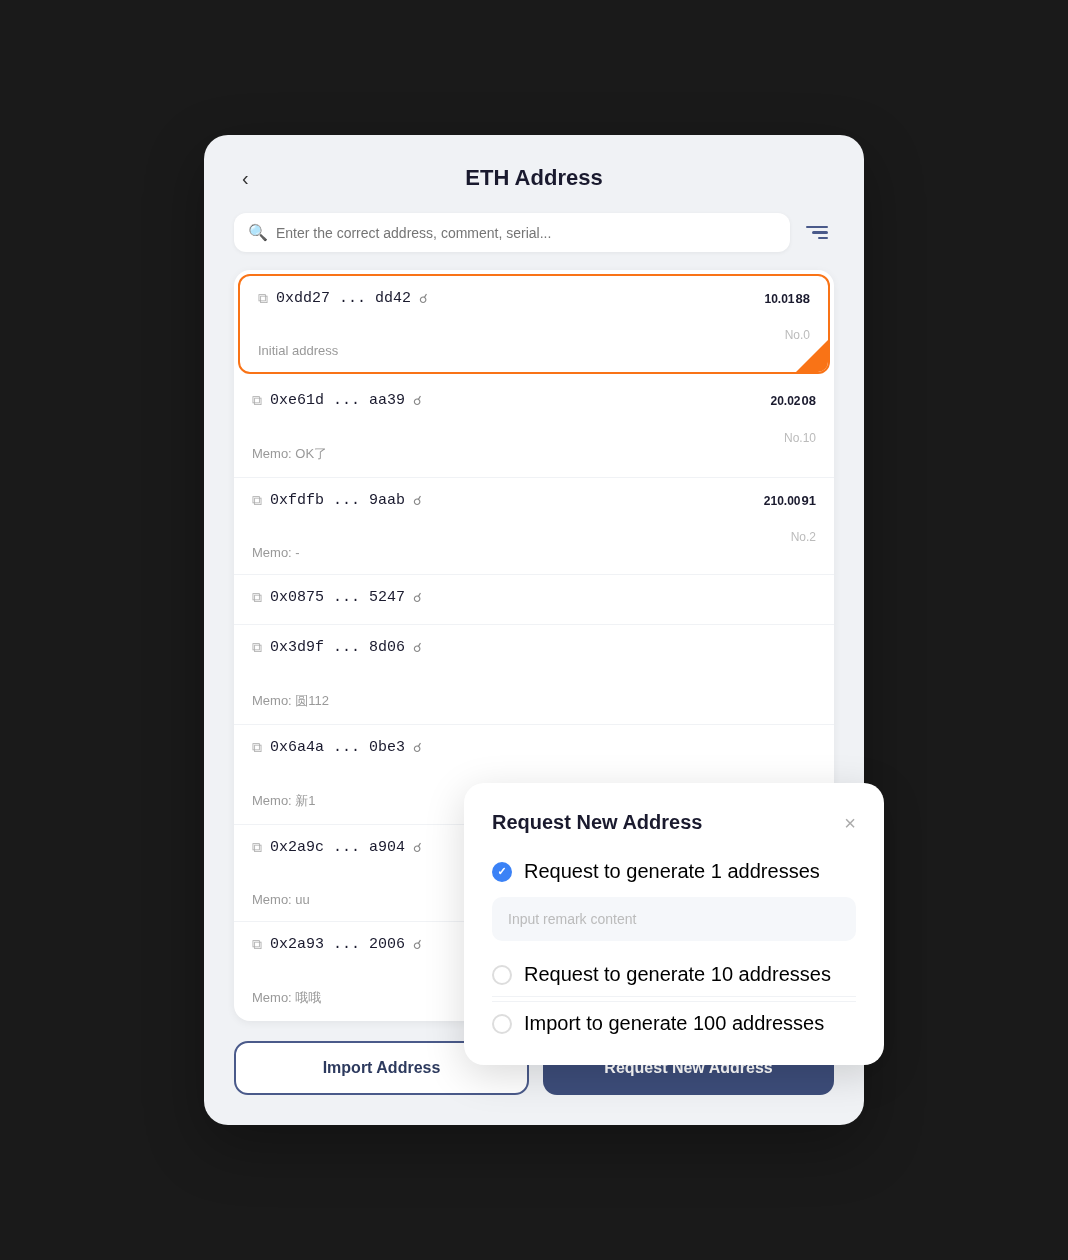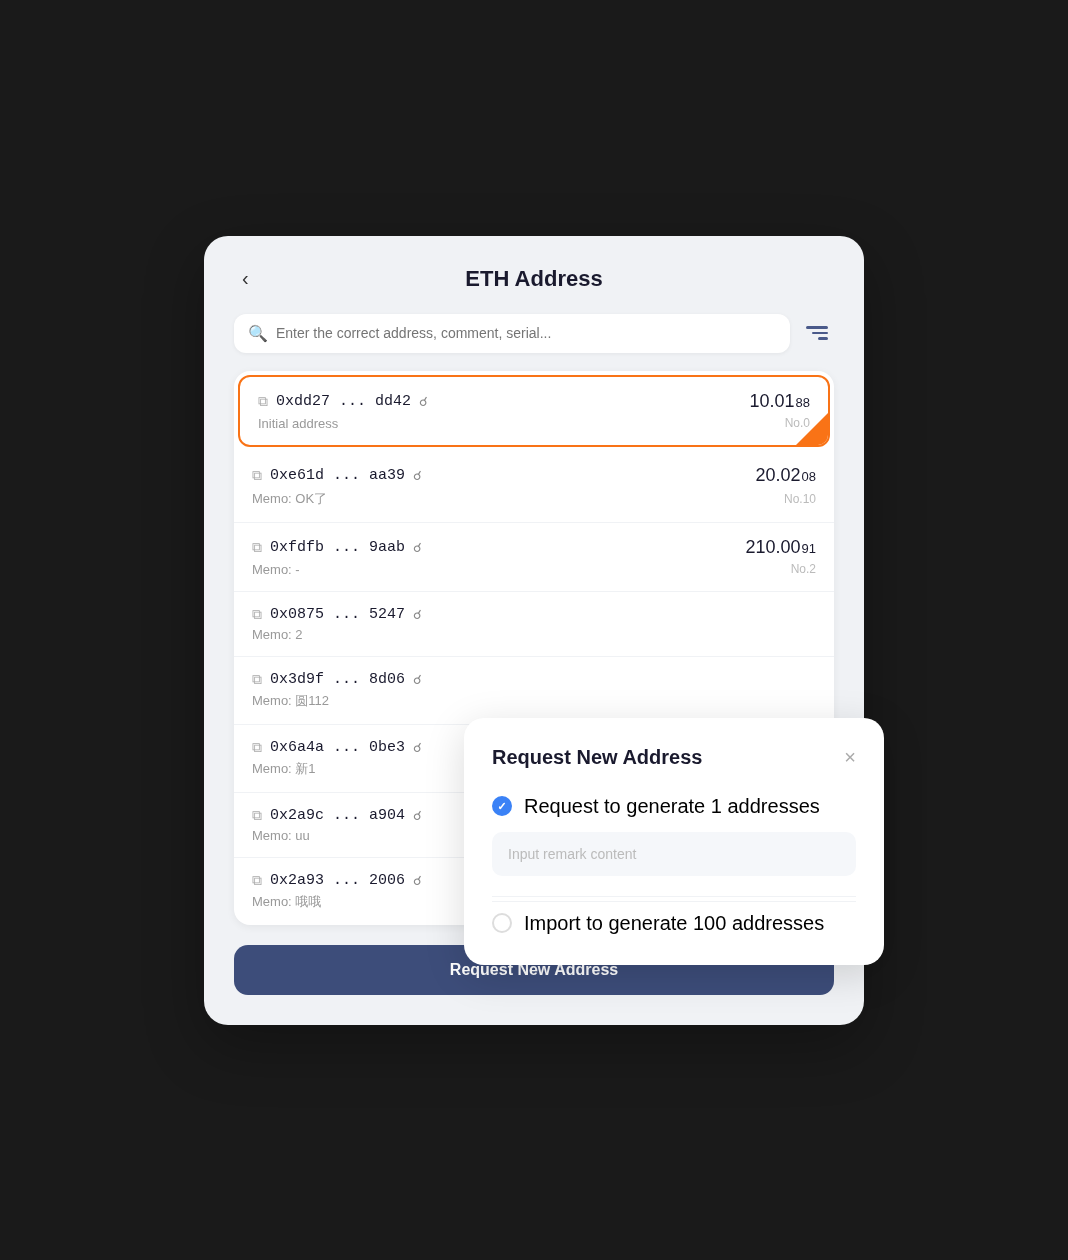--- a/index.html
+++ b/index.html
@@ -141,37 +141,38 @@
       color: #888;
       font-size: 13px;
       cursor: pointer;
     }
     .balance-wrap {
       display: flex;
       align-items: baseline;
       gap: 1px;
     }
     .balance-main {
-      font-size: 18px;
-      font-weight: 400;
+      font-size: 12px;
+      font-weight: 700;
       color: #1a1a2e;
     }
     .balance-small {
       font-size: 13px;
-      font-weight: 400;
+      font-weight: 700;
       color: #1a1a2e;
     }
     .address-row-bottom {
       display: flex;
       justify-content: space-between;
       align-items: center;
     }
     .memo-text {
       font-size: 13px;
       color: #999;
+      margin-top: 32px;
     }
     .no-badge {
       font-size: 12px;
       color: #bbb;
     }
 
     
     .orange-corner {
       position: absolute;
       bottom: 0;
@@ -389,24 +390,20 @@
     </div>
       <div class="address-item">
       <div class="address-row-top">
         <div class="address-left">
           <span class="copy-icon">⧉</span>
           <span class="address-text">0x0875 ... 5247</span>
           <span class="search-addr-icon">☌</span>
         </div>
 
       </div>
-      <div class="address-row-bottom">
-        <span class="memo-text">Memo: 2</span>
-
-      </div>
 
     </div>
       <div class="address-item">
       <div class="address-row-top">
         <div class="address-left">
           <span class="copy-icon">⧉</span>
           <span class="address-text">0x3d9f ... 8d06</span>
           <span class="search-addr-icon">☌</span>
         </div>
 
@@ -458,20 +455,21 @@
       </div>
       <div class="address-row-bottom">
         <span class="memo-text">Memo: 哦哦</span>
 
       </div>
 
     </div>
     </div>
 
   <div class="bottom-buttons">
+    <button class="btn-import">Import Address</button>
     <button class="btn-request">Request New Address</button>
   </div>
 
   <div class="modal-overlay">
     <div class="modal">
       <div class="modal-header">
         <span class="modal-title">Request New Address</span>
         <button class="modal-close">×</button>
       </div>
 
@@ -479,20 +477,24 @@
           <div>
         <div class="option-row">
           <div class="radio-wrap checked">
             <span class="radio-check">✓</span>
           </div>
           <span class="option-label">Request to generate 1 addresses</span>
         </div>
         <input class="remark-input" type="text" placeholder="Input remark content" style="">
       </div>
           <div>
+        <div class="option-row">
+          <div class="radio-wrap"></div>
+          <span class="option-label">Request to generate 10 addresses</span>
+        </div>
         <div class="divider"></div>
       </div>
           <div>
         <div class="divider"></div>
       </div>
           <div>
         <div class="option-row">
           <div class="radio-wrap"></div>
           <span class="option-label">Import to generate 100 addresses</span>
         </div>

